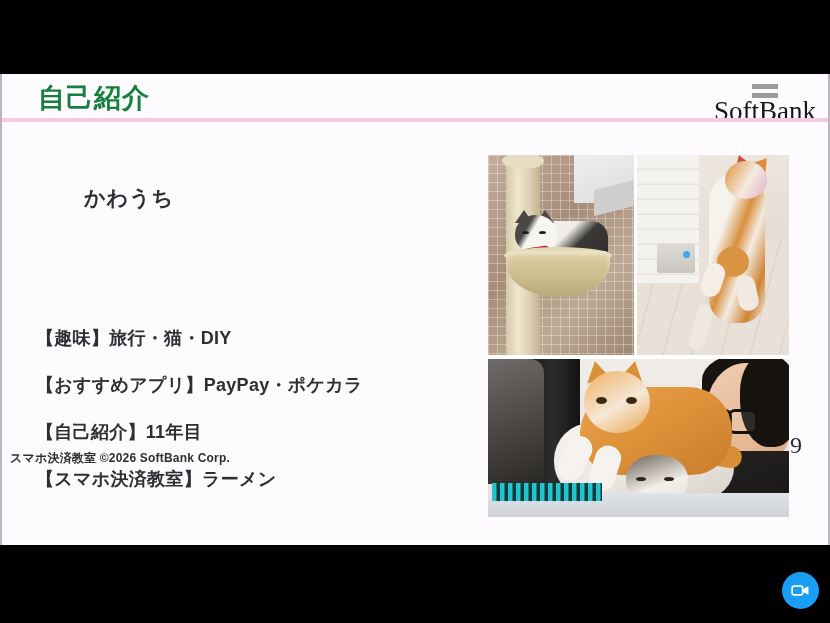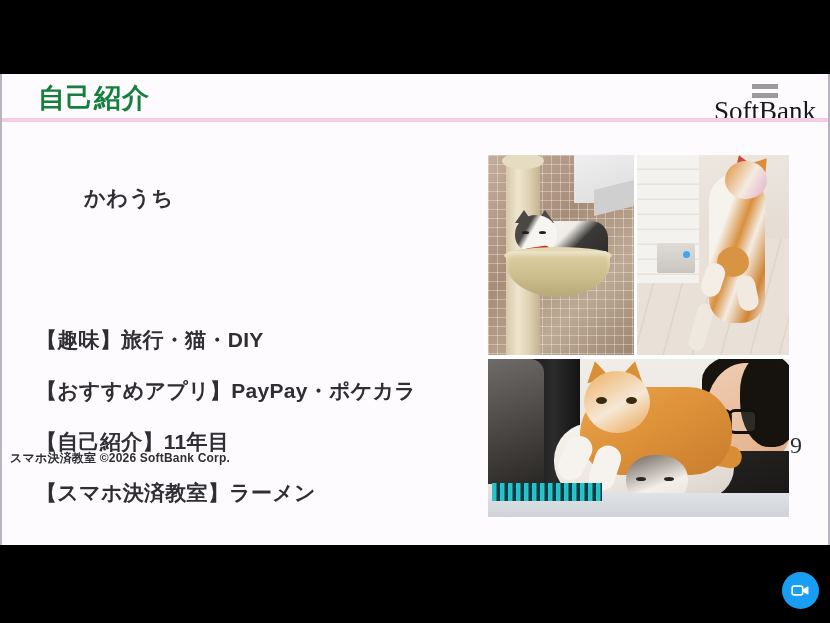--- a/index.html
+++ b/index.html
@@ -111,21 +111,21 @@
   .kanji-row .k2 { }
 
   
   .facts {
     position: absolute;
     left: 34px;
     top: 252px;
     width: 430px;
   }
   .fact-line {
-    font-size: 21px;
+    font-size: 18px;
     color: #2e2e33;
     font-weight: bold;
     letter-spacing: 0.3px;
     margin-bottom: 23px;
     white-space: nowrap;
   }
 
   
   .collage {
     position: absolute;

